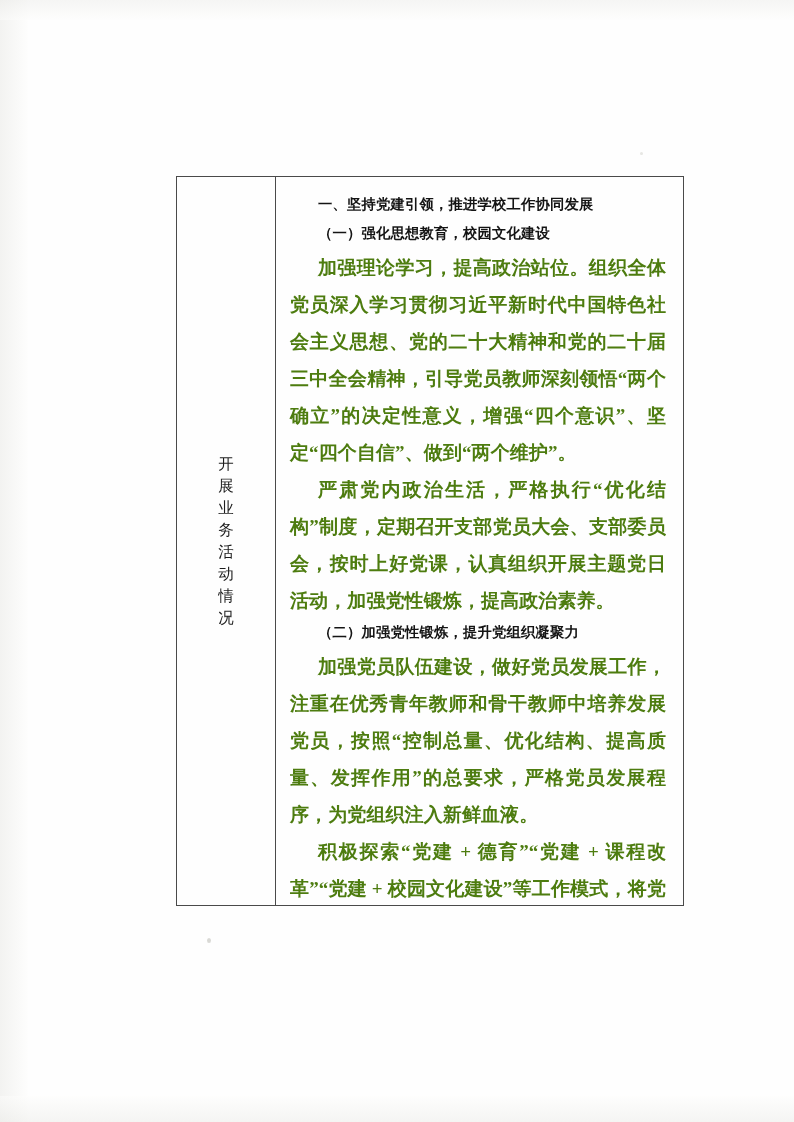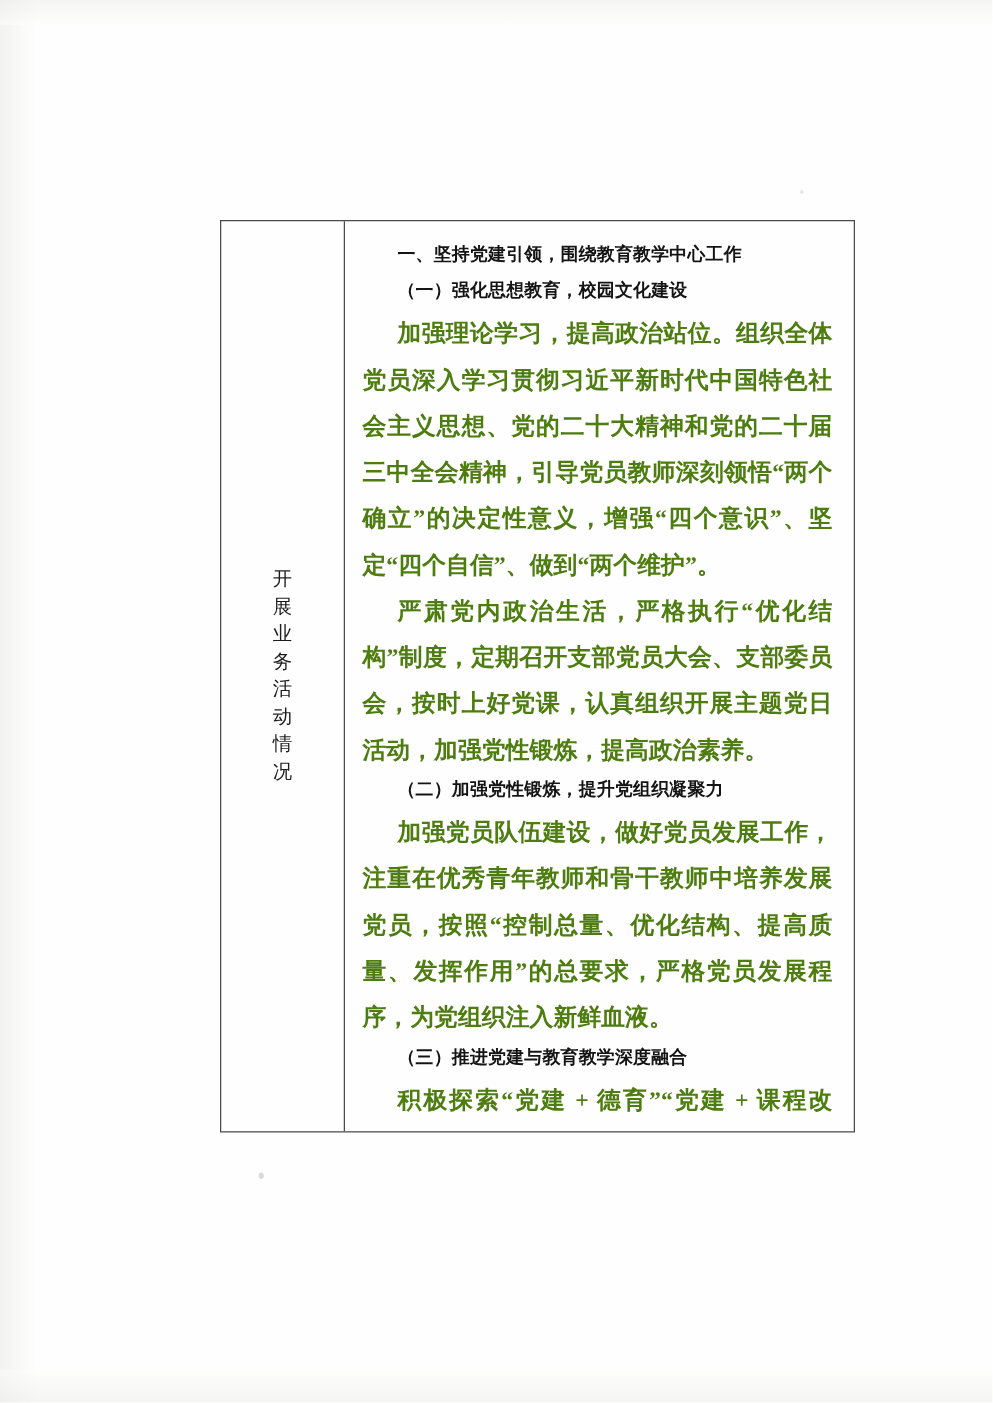--- a/index.html
+++ b/index.html
@@ -136,24 +136,23 @@
         <span>业</span>
         <span>务</span>
         <span>活</span>
         <span>动</span>
         <span>情</span>
         <span>况</span>
       </div>
     </div>
 
     <div class="col-content">
-      <p class="heading">一、坚持党建引领，围绕教育教学中心工作</p>
+      <p class="heading">一、坚持党建引领，推进学校工作协同发展</p>
       <p class="heading sub">（一）强化思想教育，校园文化建设</p>
       <p class="para">加强理论学习，提高政治站位。组织全体党员深入学习贯彻习近平新时代中国特色社会主义思想、党的二十大精神和党的二十届三中全会精神，引导党员教师深刻领悟“两个确立”的决定性意义，增强“四个意识”、坚定“四个自信”、做到“两个维护”。</p>
       <p class="para">严肃党内政治生活，严格执行“优化结构”制度，定期召开支部党员大会、支部委员会，按时上好党课，认真组织开展主题党日活动，加强党性锻炼，提高政治素养。</p>
       <p class="heading sub">（二）加强党性锻炼，提升党组织凝聚力</p>
       <p class="para">加强党员队伍建设，做好党员发展工作，注重在优秀青年教师和骨干教师中培养发展党员，按照“控制总量、优化结构、提高质量、发挥作用”的总要求，严格党员发展程序，为党组织注入新鲜血液。</p>
-      <p class="heading sub">（三）推进党建与教育教学深度融合</p>
       <p class="para">积极探索“党建 + 德育”“党建 + 课程改革”“党建 + 校园文化建设”等工作模式，将党建元素融入学校德育工作、课程建设和校园文化建设中，强化思想教育，以党建促发展，</p>
     </div>
 
   </div>
 </div>
 
 </body></html>

